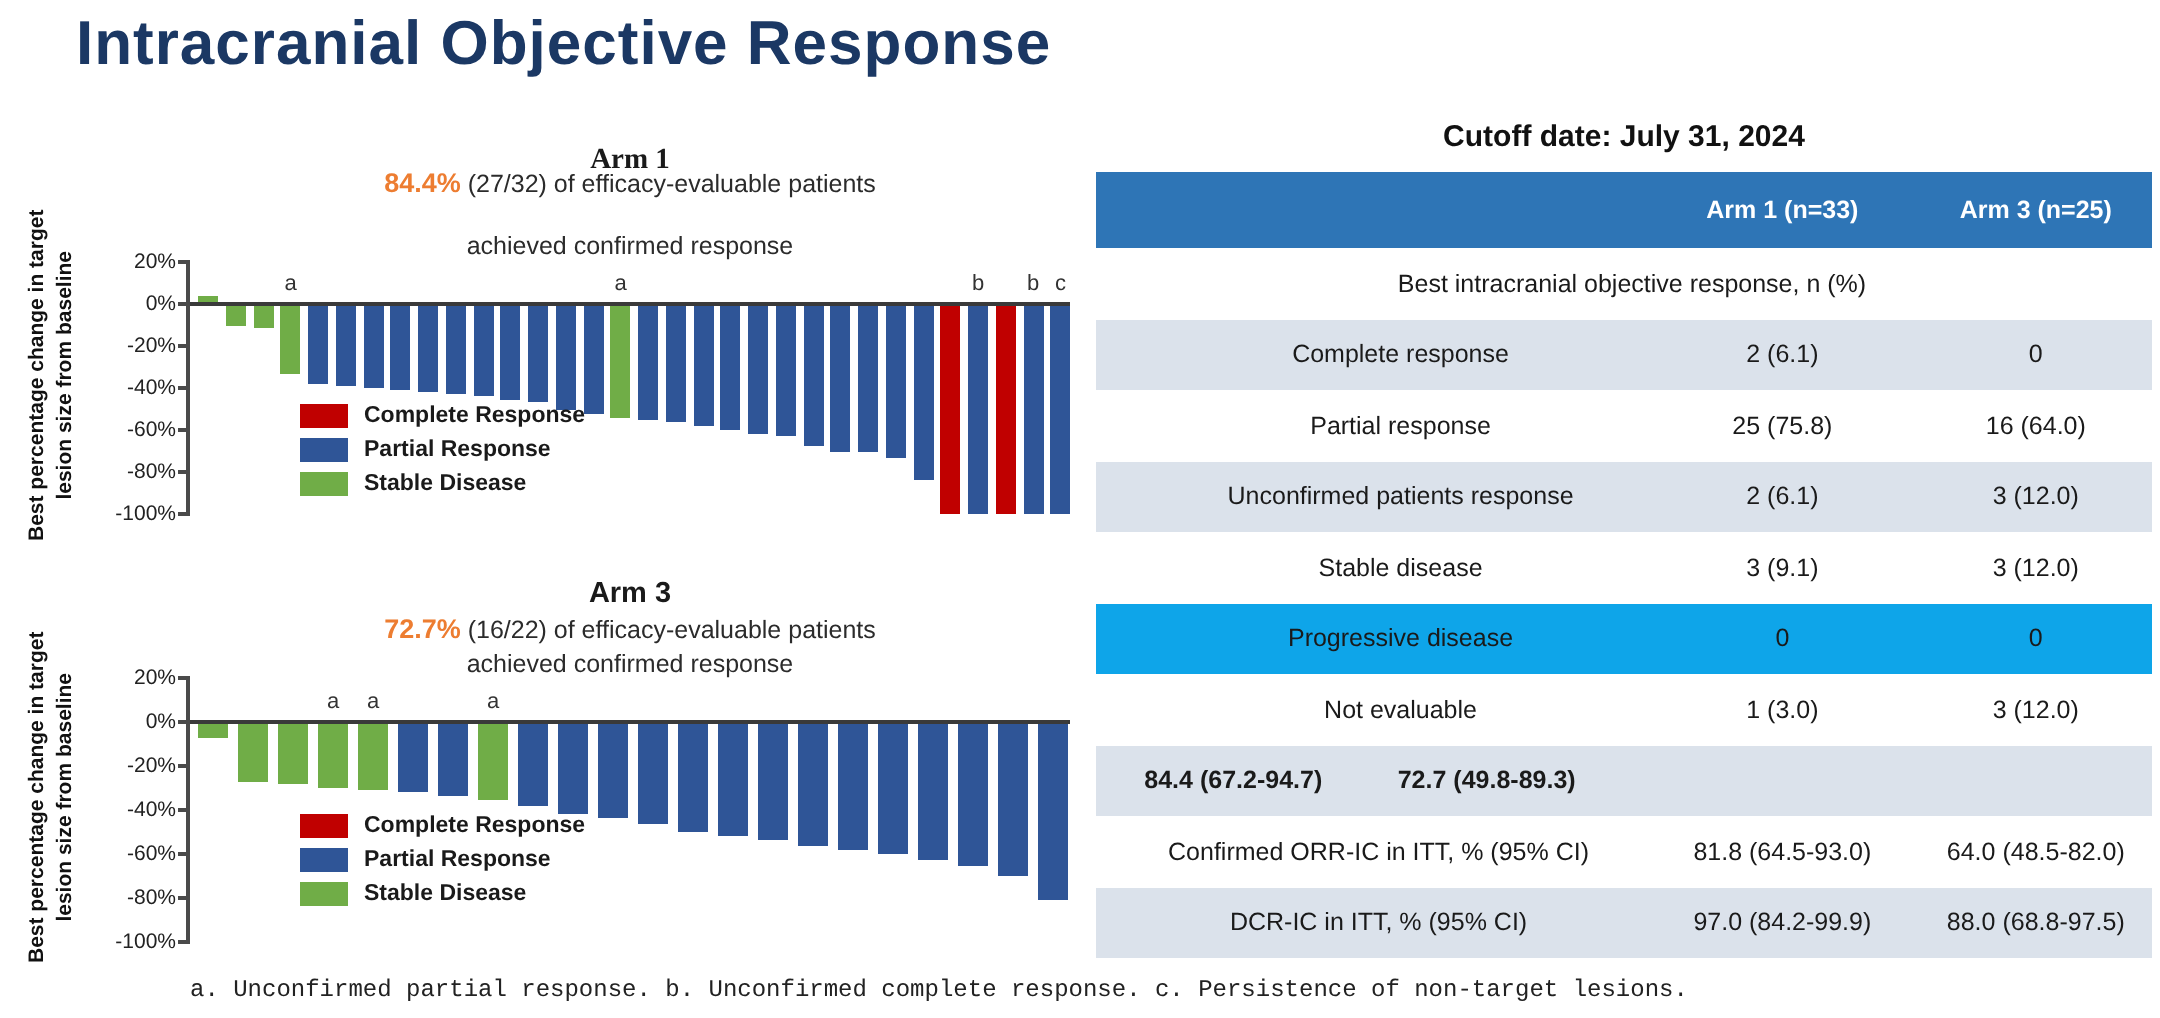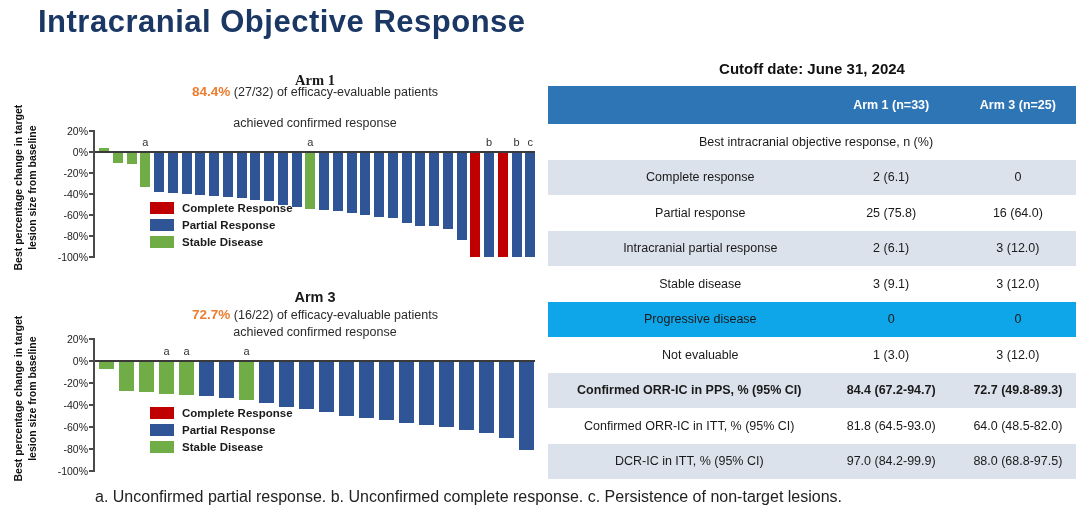--- a/index.html
+++ b/index.html
@@ -25,21 +25,21 @@
   .ytick{position:absolute;font-size:10.5px;color:#222;width:48px;text-align:right;}
   .axis-v{position:absolute;width:2px;background:#4a4a4a;}
   .tickmark{position:absolute;height:2px;width:6px;background:#4a4a4a;}
   .zeroline{position:absolute;height:2px;background:#3a3a3a;z-index:3;}
   .bar{position:absolute;z-index:2;}
   .bar-note{position:absolute;font-size:11px;color:#333;width:12px;text-align:center;z-index:4;}
   .legend{position:absolute;z-index:5;}
   .legend-item{display:flex;align-items:center;margin-bottom:5px;}
   .legend-swatch{width:24px;height:12px;margin-right:8px;}
   .legend-label{font-size:11.5px;font-weight:bold;color:#1a1a1a;white-space:nowrap;}
-  .footnote{position:absolute;left:95px;top:488px;font-size:16px;color:#222;}
+  .footnote{position:absolute;left:95px;top:488px;font-size:12px;color:#222;font-family:Liberation Mono, monospace;}
   
   .cutoff-title{position:absolute;left:548px;top:60px;width:528px;text-align:center;
     font-size:15px;font-weight:bold;color:#111;}
   .results-table{position:absolute;left:548px;top:86px;width:528px;font-size:12.5px;color:#1a1a1a;}
   .t-row{display:flex;align-items:center;height:35.5px;background:#fff;}
   .t-row.shaded{background:#DBE2EB;}
   .t-row.bold{font-weight:bold;}
   .t-header{display:flex;align-items:center;height:38px;background:#2E75B6;color:#fff;font-weight:bold;}
   .c-label{width:52%;padding-left:8px;box-sizing:border-box;text-align:center;}
   .c-label.indent{padding-left:30px;}
@@ -183,62 +183,61 @@
         </div>
         <div class="legend-item">
           <div class="legend-swatch" style="background: rgb(112, 173, 71);"></div>
           <div class="legend-label">Stable Disease</div>
         </div>
       </div>
     </div>
 
   <div class="footnote">a. Unconfirmed partial response. b. Unconfirmed complete response. c. Persistence of non-target lesions.</div>
 
-  <div class="cutoff-title">Cutoff date: June 31, 2024</div>
+  <div class="cutoff-title">Cutoff date: July 31, 2024</div>
   <div class="results-table" id="results-table">
       <div class="t-header" style="background: rgb(46, 117, 182);">
         <div class="c-label"></div>
         <div class="c-val">Arm 1 (n=33)</div>
         <div class="c-val2">Arm 3 (n=25)</div>
       </div>
       <div class="t-row">
         <div class="c-label section">Best intracranial objective response, n (%)</div>
       </div>
       <div class="t-row shaded" style="background: rgb(219, 226, 235);">
         <div class="c-label indent">Complete response</div>
         <div class="c-val">2 (6.1)</div>
         <div class="c-val2">0</div>
       </div>
       <div class="t-row">
         <div class="c-label indent">Partial response</div>
         <div class="c-val">25 (75.8)</div>
         <div class="c-val2">16 (64.0)</div>
       </div>
       <div class="t-row shaded" style="background: rgb(219, 226, 235);">
-        <div class="c-label indent">Intracranial partial response</div>
+        <div class="c-label indent">Unconfirmed patients response</div>
         <div class="c-val">2 (6.1)</div>
         <div class="c-val2">3 (12.0)</div>
       </div>
       <div class="t-row">
         <div class="c-label indent">Stable disease</div>
         <div class="c-val">3 (9.1)</div>
         <div class="c-val2">3 (12.0)</div>
       </div>
       <div class="t-row shaded" style="background: #0ea5e9;">
         <div class="c-label indent">Progressive disease</div>
         <div class="c-val">0</div>
         <div class="c-val2">0</div>
       </div>
       <div class="t-row">
         <div class="c-label indent">Not evaluable</div>
         <div class="c-val">1 (3.0)</div>
         <div class="c-val2">3 (12.0)</div>
       </div>
       <div class="t-row shaded bold" style="background: rgb(219, 226, 235);">
-        <div class="c-label">Confirmed ORR-IC in PPS, % (95% CI)</div>
         <div class="c-val">84.4 (67.2-94.7)</div>
         <div class="c-val2">72.7 (49.8-89.3)</div>
       </div>
       <div class="t-row">
         <div class="c-label">Confirmed ORR-IC in ITT, % (95% CI)</div>
         <div class="c-val">81.8 (64.5-93.0)</div>
         <div class="c-val2">64.0 (48.5-82.0)</div>
       </div>
       <div class="t-row shaded" style="background: rgb(219, 226, 235);">
         <div class="c-label">DCR-IC in ITT, % (95% CI)</div>

